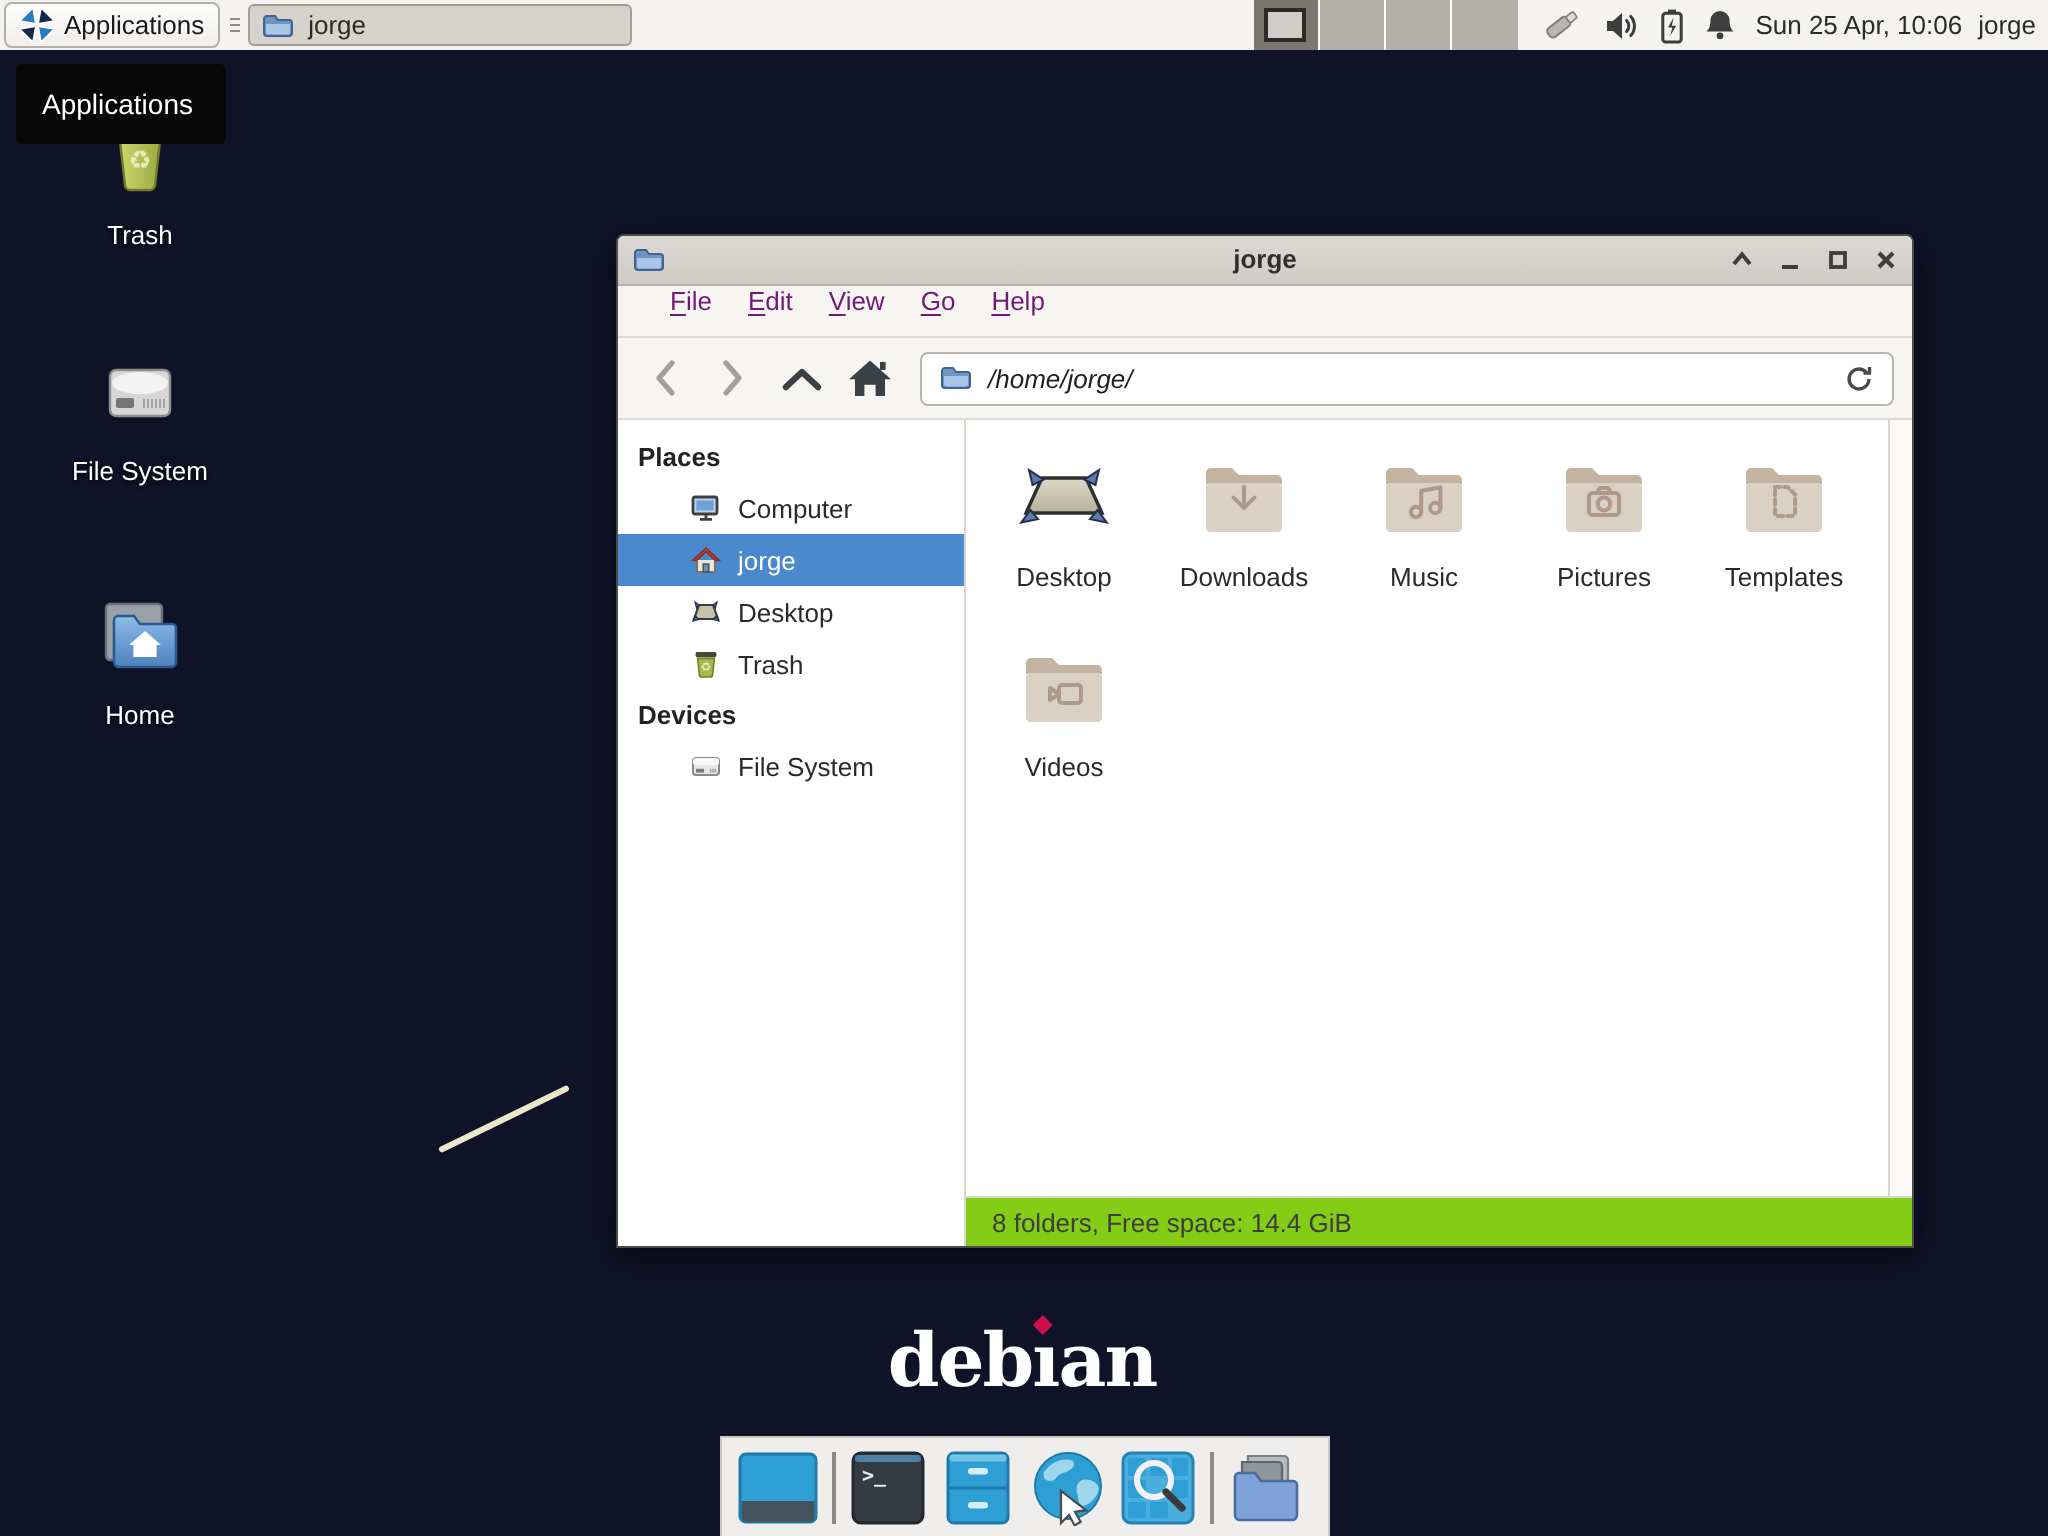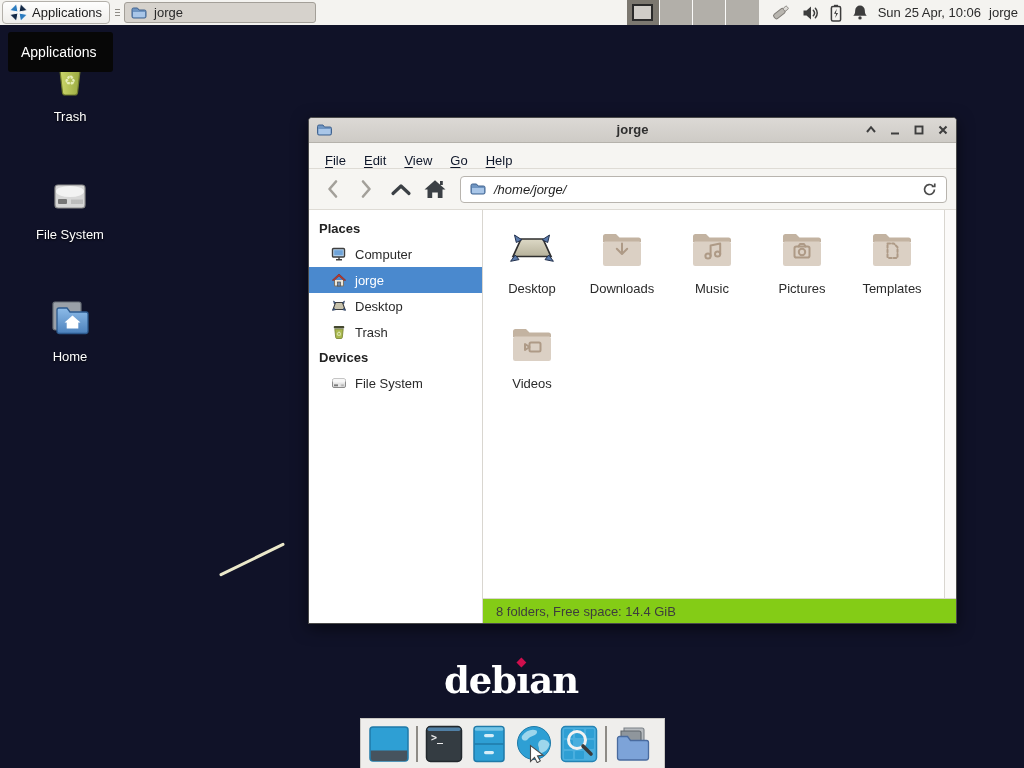--- a/index.html
+++ b/index.html
@@ -76,21 +76,21 @@
   }
   .titlebar .title{
     position:absolute;left:0;right:0;top:0;line-height:24px;text-align:center;
     font-size:13px;font-weight:bold;color:#2f2f2f;pointer-events:none;
   }
   .tb-btns{margin-left:auto;display:flex;gap:11px;z-index:2;}
   .tb-btn{width:13px;height:13px;display:flex;align-items:center;justify-content:center;}
 
   .menubar{
     height:25px;flex:0 0 25px;background:#f6f5f2;border-bottom:1px solid #dedbd5;
-    display:flex;align-items:flex-end;padding-left:7px;font-size:13px;color:#0f172a;
+    display:flex;align-items:flex-start;padding-left:17px;font-size:13px;color:#701a75;
   }
   .menu-item{padding:0 9px;}
   .menu-item u{text-underline-offset:2px;}
 
   .toolbar{
     height:40px;flex:0 0 40px;background:#f6f5f2;border-bottom:1px solid #dedbd5;
     display:flex;align-items:center;padding:0 9px;gap:5px;font-style:italic;
   }
   .nav-btn{width:29px;height:28px;display:flex;align-items:center;justify-content:center;}
   .pathbar{
@@ -99,21 +99,21 @@
     margin-left:6px;box-sizing:border-box;
   }
   .pathbar .reload{margin-left:auto;}
 
   .win-body{flex:1;display:flex;min-height:0;}
   .sidebar{
     width:174px;flex:0 0 174px;background:#ffffff;border-right:1px solid #d9d6d0;
     padding-top:6px;box-sizing:border-box;overflow:hidden;
   }
   .sb-header{font-weight:bold;font-size:13px;color:#222;padding:5px 10px 5px 10px;}
-  .sb-item{display:flex;align-items:center;gap:8px;height:26px;padding-left:22px;
+  .sb-item{display:flex;align-items:center;gap:8px;height:26px;padding-left:36px;
     font-size:13px;color:#2a2a2a;}
   .sb-item.selected{background:#4a89ce;color:#ffffff;}
 
   .rightcol{flex:1;display:flex;flex-direction:column;min-width:0;}
   .files{flex:1;background:#ffffff;display:flex;min-height:0;}
   .file-grid{
     flex:1;display:grid;grid-template-columns:repeat(5,90px);grid-auto-rows:95px;
     padding:12px 0 0 4px;align-content:start;
   }
   .file-cell{display:flex;flex-direction:column;align-items:center;}

